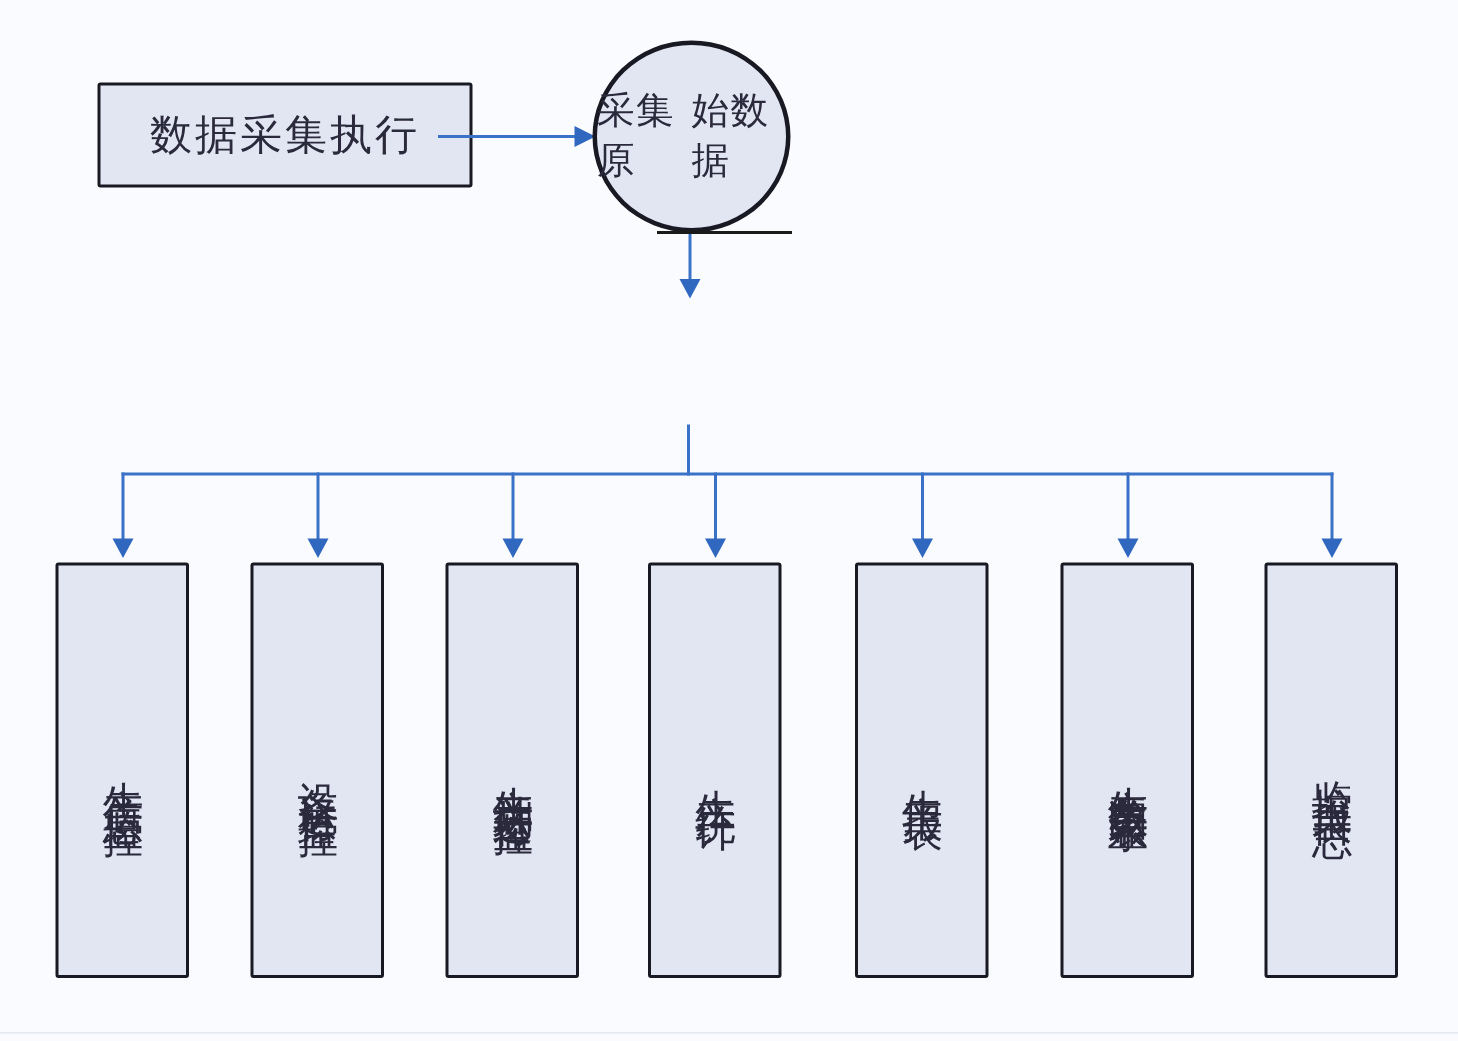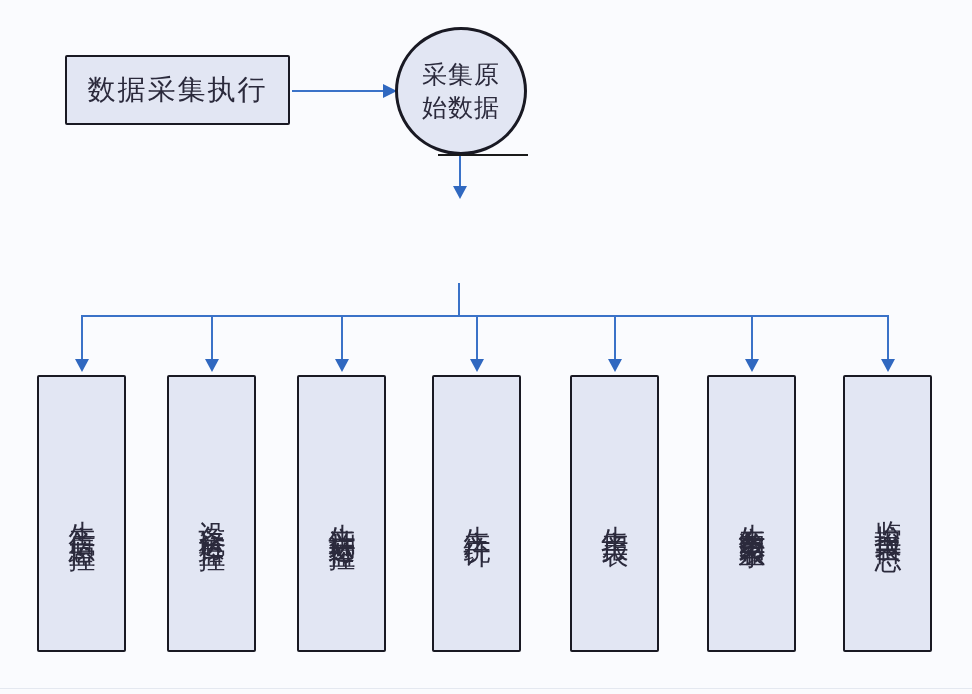--- a/index.html
+++ b/index.html
@@ -6,24 +6,24 @@
   .canvas{
     position:relative;width:972px;height:694px;background:#fafbfe;overflow:hidden;
     font-family:"Liberation Serif","DejaVu Serif",serif;color:#2b2a3c;
   }
   
   .node{
     position:absolute;background:#e2e6f3;border:2px solid #191923;
     display:flex;align-items:center;justify-content:center;box-sizing:border-box;
     border-radius:2px;
   }
-  .exec-box{left:65px;top:55px;width:225px;height:70px;}
+  .exec-box{left:65px;top:55px;width:250px;height:70px;}
   .exec-box span{font-size:28px;letter-spacing:2px;font-weight:500;}
   .raw-circle{left:395px;top:27px;width:132px;height:128px;border-radius:50%;
-    border-width:3px;flex-direction:column;}
+    border-width:3px;flex-direction:row;}
   .raw-circle div{font-size:25px;line-height:33px;letter-spacing:1px;}
   .decompose-box{left:338px;top:200px;width:242px;height:83px;}
   .decompose-box span{font-size:27px;letter-spacing:2px;}
   .inner-line{position:absolute;top:-1px;bottom:-1px;width:2px;background:#191923;}
   .inner-line.l{left:22px;} .inner-line.r{right:22px;}
   .outbox{top:375px;width:89px;height:277px;}
   .outbox .vlabel{
     writing-mode:vertical-rl;text-orientation:upright;
     font-size:27px;letter-spacing:5px;line-height:1;white-space:nowrap;
   }

